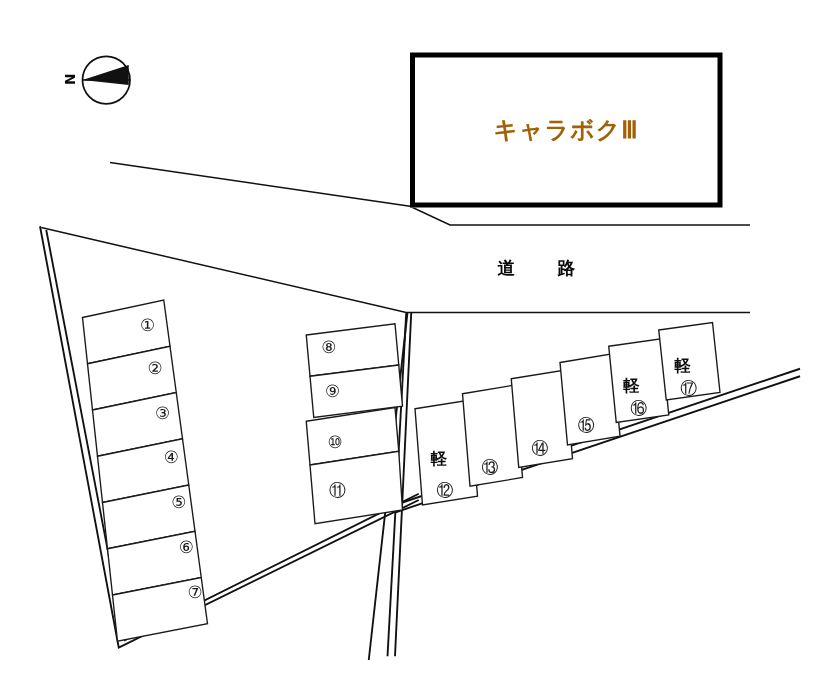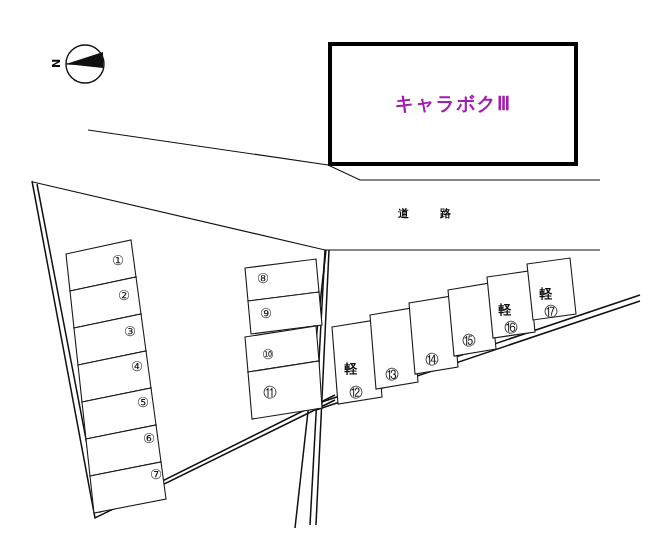--- a/index.html
+++ b/index.html
@@ -65,30 +65,30 @@
     background: #ffffff;
     box-sizing: border-box;
     display: flex;
     align-items: center;
     justify-content: center;
   }
   .title-text {
     font-family: Liberation Mono, monospace;
     font-size: 19px;
     font-weight: bold;
-    color: #a21caf;
+    color: #a16207;
     letter-spacing: 1px;
     white-space: nowrap;
   }
   .road-label {
     position: absolute;
     left: 398px;
     top: 206px;
     font-family: "DejaVu Sans", sans-serif;
-    font-size: 11px;
+    font-size: 14px;
     font-weight: bold;
     color: #0a0a0a;
     letter-spacing: 10px;
     white-space: nowrap;
   }
   .compass-n {
     font-family: "DejaVu Sans", sans-serif;
     font-size: 11px;
     font-weight: bold;
     fill: #0a0a0a;

